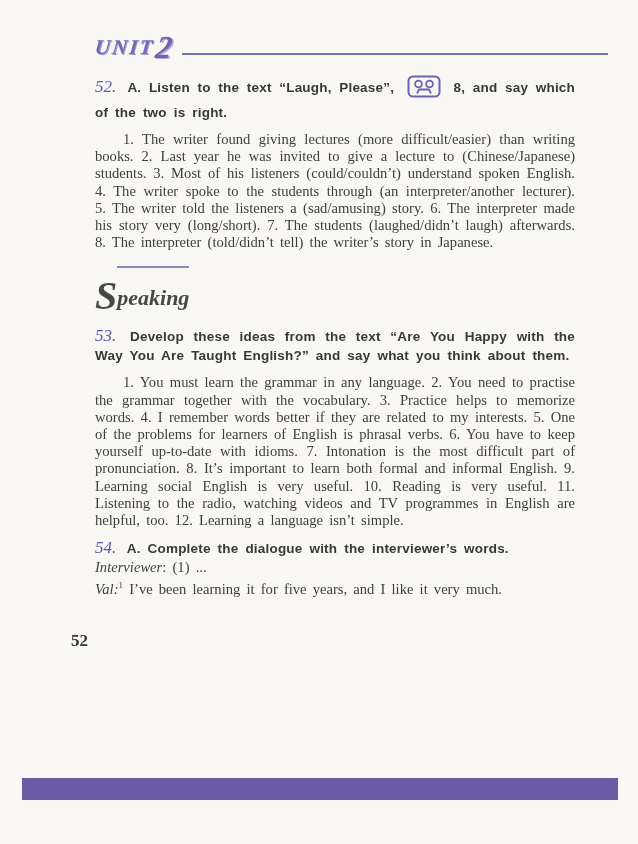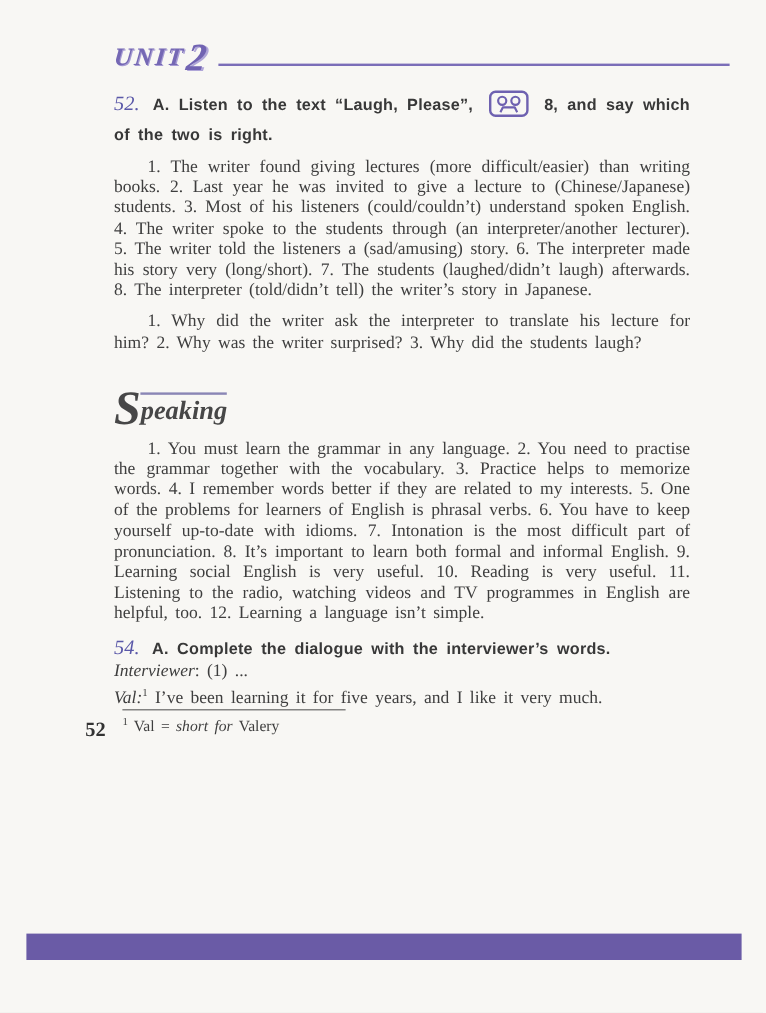--- a/index.html
+++ b/index.html
@@ -66,36 +66,36 @@
   .cassette{display:inline-block;vertical-align:-6px;margin:0 5px;}
   
   .speaking{margin-top:22px;height:40px;display:flex;align-items:flex-end;}
   .script-initial{
     font-family:"Liberation Serif", serif;font-style:italic;font-weight:bold;
     font-size:40px;line-height:34px;color:#474747;
   }
   .script-rest{
     font-family:"Liberation Serif", serif;font-style:italic;font-weight:bold;
     font-size:22px;line-height:24px;color:#474747;
-    border-top:2px solid #8a86b5;padding-top:1px;margin-bottom:3px;
+    border-top:2px solid #8a86b5;padding-top:18px;margin-bottom:3px;
   }
   
   .discuss-band{position:relative;width:372px;border-top:2px solid #847abd;margin-top:6px;}
   .band-v-rule{position:absolute;right:0;top:0;width:2px;height:36px;background:#847abd;}
   .band-title{
     margin:5px 10px 0 0;text-align:right;
     font-family:"Liberation Serif", serif;font-weight:bold;
     font-size:19px;color:#4947a2;letter-spacing:.3px;word-spacing:2px;
   }
   
   .dialogue-line{margin:0;font-size:14.6px;line-height:18px;color:#3e3e3e;word-spacing:2.5px;}
   .speaker{font-style:italic;}
   sup{font-size:9px;}
   
-  .footer-row{display:flex;align-items:flex-start;margin:0 0 0 -24px;}
+  .footer-row{display:flex;align-items:flex-end;margin:26px 0 0 -24px;}
   .page-num{
     font-family:"Liberation Serif", serif;font-weight:bold;
     font-size:17px;color:#333;margin-top:7px;
   }
   .footnote{margin-left:14px;}
   .fn-rule{width:186px;height:0;border-top:1.5px solid #666;}
   .fn-text{margin-top:4px;font-size:13px;color:#3e3e3e;word-spacing:2px;}
   .fn-italic{font-style:italic;}
   
   .bottom-bar{position:absolute;left:22px;right:20px;bottom:44px;height:22px;background:#6a5ba6;}
@@ -117,47 +117,44 @@
     <span class="cassette"><svg width="34" height="23" viewBox="0 0 34 23">
       <rect x="1.5" y="1.5" width="31" height="20" rx="4.5" fill="none" stroke="#6e61b0" stroke-width="2"></rect>
       <circle cx="11.5" cy="9" r="3.4" fill="none" stroke="#6e61b0" stroke-width="1.8"></circle>
       <circle cx="22.5" cy="9" r="3.4" fill="none" stroke="#6e61b0" stroke-width="1.8"></circle>
       <path d="M10 18.5 L12 14.5 H22 L24 18.5" fill="none" stroke="#6e61b0" stroke-width="1.8" stroke-linejoin="round"></path>
     </svg></span>
     <span>8, and say which of the two is right.</span>
   </p>
   <p class="body-par">1. The writer found giving lectures (more difficult/easier) than writing books. 2. Last year he was invited to give a lecture to (Chinese/Japanese) students. 3. Most of his listeners (could/couldn’t) understand spoken English. 4. The writer spoke to the students through (an interpreter/another lecturer). 5. The writer told the listeners a (sad/amusing) story. 6. The interpreter made his story very (long/short). 7. The students (laughed/didn’t laugh) afterwards. 8. The interpreter (told/didn’t tell) the writer’s story in Japanese.</p>
 
-  <p class="body-par">1. Why did the writer ask the interpreter to translate his lecture for him? 2. Why was the writer surprised? 3. Why did the students laugh?</p>
 
 
   <div class="speaking">
     <span class="script-initial">S</span>
     <span class="script-rest">peaking</span>
   </div>
 
 
+  <p class="ex-head" style="margin-top:13px;">
+    <span class="ex-num">53.</span>
+    <span>Develop these ideas from the text “Are You Happy with the Way You Are Taught English?” and say what you think about them.</span>
+  </p>
   <p class="body-par">1. You must learn the grammar in any language. 2. You need to practise the grammar together with the vocabulary. 3. Practice helps to memorize words. 4. I remember words better if they are related to my interests. 5. One of the problems for learners of English is phrasal verbs. 6. You have to keep yourself up-to-date with idioms. 7. Intonation is the most difficult part of pronunciation. 8. It’s important to learn both formal and informal English. 9. Learning social English is very useful. 10. Reading is very useful. 11. Listening to the radio, watching videos and TV programmes in English are helpful, too. 12. Learning a language isn’t simple.</p>
 
   <p class="ex-head" style="margin-top:9px;">
     <span class="ex-num">54.</span>
     <span>A. Complete the dialogue with the interviewer’s words.</span>
   </p>
   <p class="dialogue-line">
     <span class="speaker">Interviewer</span><span>: (1) ...</span>
   </p>
   <p class="dialogue-line">
     <span class="speaker">Val:</span><sup>1</sup><span> I’ve been learning it for five years, and I like it very much.</span>
   </p>
 
   <div class="footer-row">
     <span class="page-num">52</span>
-    <div class="footnote">
-      <div class="fn-rule"></div>
-      <div class="fn-text">
-        <sup>1</sup><span> Val = </span><span class="fn-italic">short for</span><span> Valery</span>
-      </div>
-    </div>
   </div>
 
   <div class="bottom-bar"></div>
 
 </div>
 
 </body></html>

